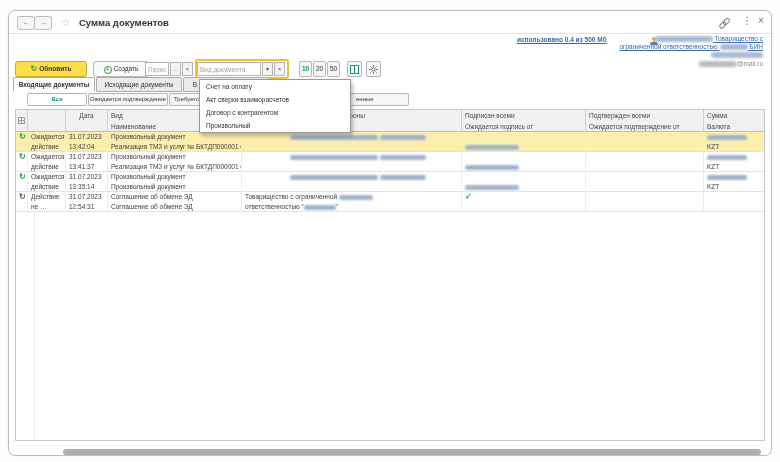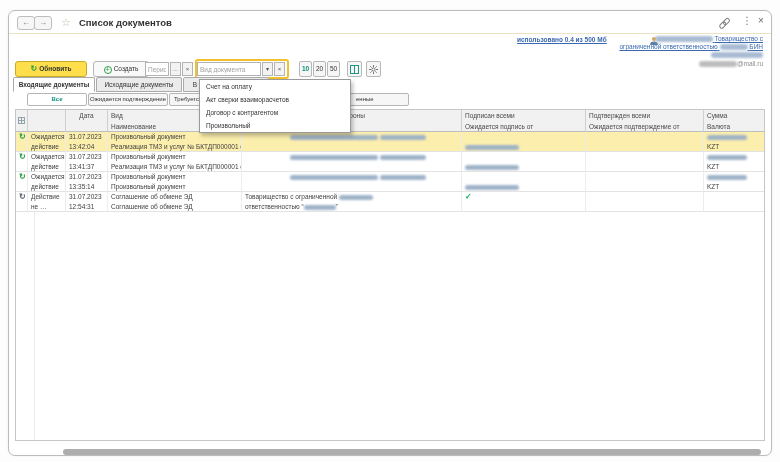--- a/index.html
+++ b/index.html
@@ -89,21 +89,21 @@
 </style>
 </head>
 <body>
 
 <div class="page">
   <div class="window">
 
     <div class="navbtn" style="left:8px; top:5px;">←</div>
     <div class="navbtn" style="left:25px; top:5px;">→</div>
     <div class="star">☆</div>
-    <div class="wtitle">Список документов</div>
+    <div class="wtitle">Сумма документов</div>
 
     <div class="chain">
         <span></span>
         <span></span>
       </div>
     <div class="topic" style="left:733px;">⋮</div>
     <div class="topic" style="left:749px;">×</div>
 
     <div class="sep-line"></div>
 

